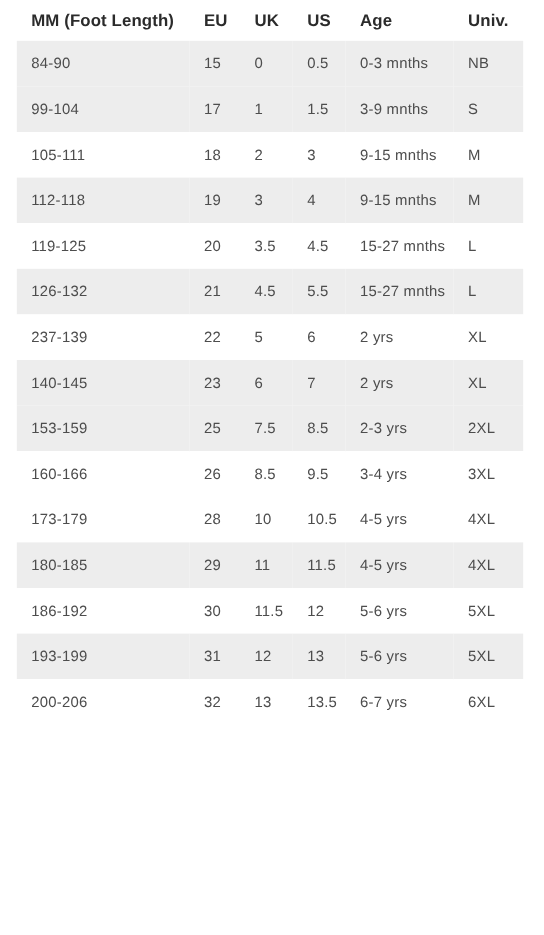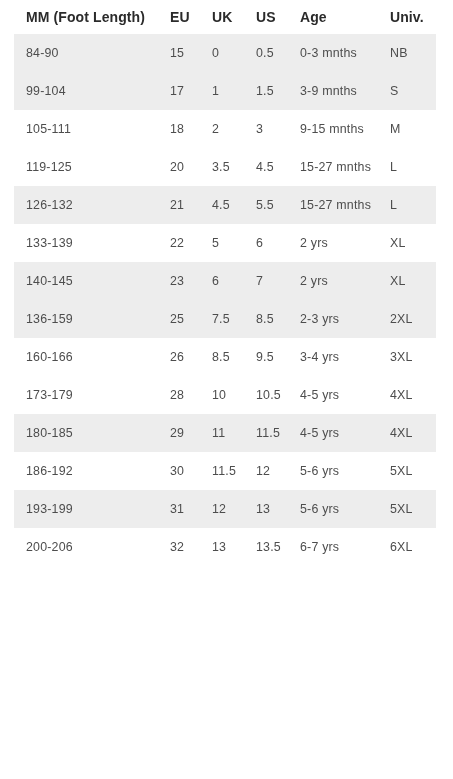--- a/index.html
+++ b/index.html
@@ -111,54 +111,62 @@
           <td>S</td>
         </tr>
         <tr class="band-off">
           <td>105-111</td>
           <td>18</td>
           <td>2</td>
           <td>3</td>
           <td>9-15 mnths</td>
           <td>M</td>
         </tr>
+        <tr class="band-on">
+          <td>112-118</td>
+          <td>19</td>
+          <td>3</td>
+          <td>4</td>
+          <td>9-15 mnths</td>
+          <td>M</td>
+        </tr>
         <tr class="band-off">
           <td>119-125</td>
           <td>20</td>
           <td>3.5</td>
           <td>4.5</td>
           <td>15-27 mnths</td>
           <td>L</td>
         </tr>
         <tr class="band-on">
           <td>126-132</td>
           <td>21</td>
           <td>4.5</td>
           <td>5.5</td>
           <td>15-27 mnths</td>
           <td>L</td>
         </tr>
         <tr class="band-off">
-          <td>133-139</td>
+          <td>237-139</td>
           <td>22</td>
           <td>5</td>
           <td>6</td>
           <td>2 yrs</td>
           <td>XL</td>
         </tr>
         <tr class="band-on">
           <td>140-145</td>
           <td>23</td>
           <td>6</td>
           <td>7</td>
           <td>2 yrs</td>
           <td>XL</td>
         </tr>
         <tr class="band-on">
-          <td>136-159</td>
+          <td>153-159</td>
           <td>25</td>
           <td>7.5</td>
           <td>8.5</td>
           <td>2-3 yrs</td>
           <td>2XL</td>
         </tr>
         <tr class="band-off">
           <td>160-166</td>
           <td>26</td>
           <td>8.5</td>

